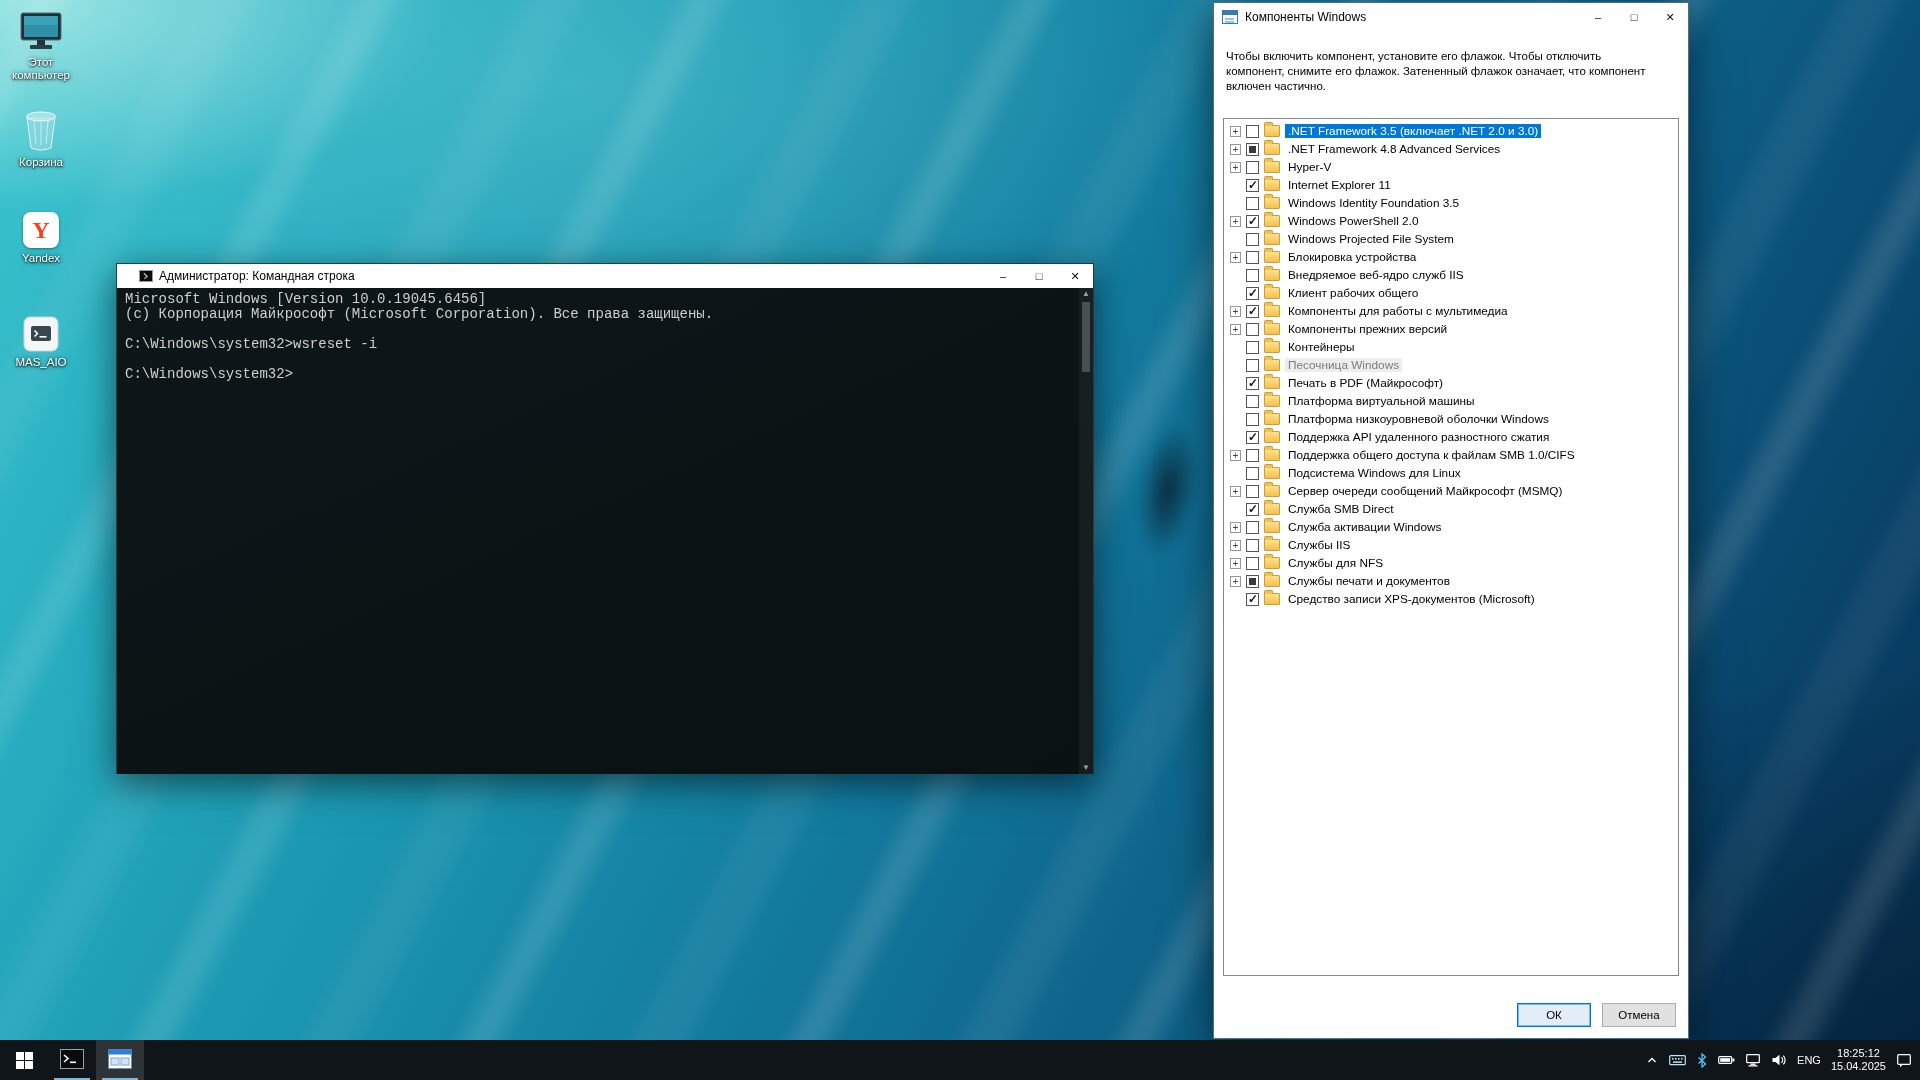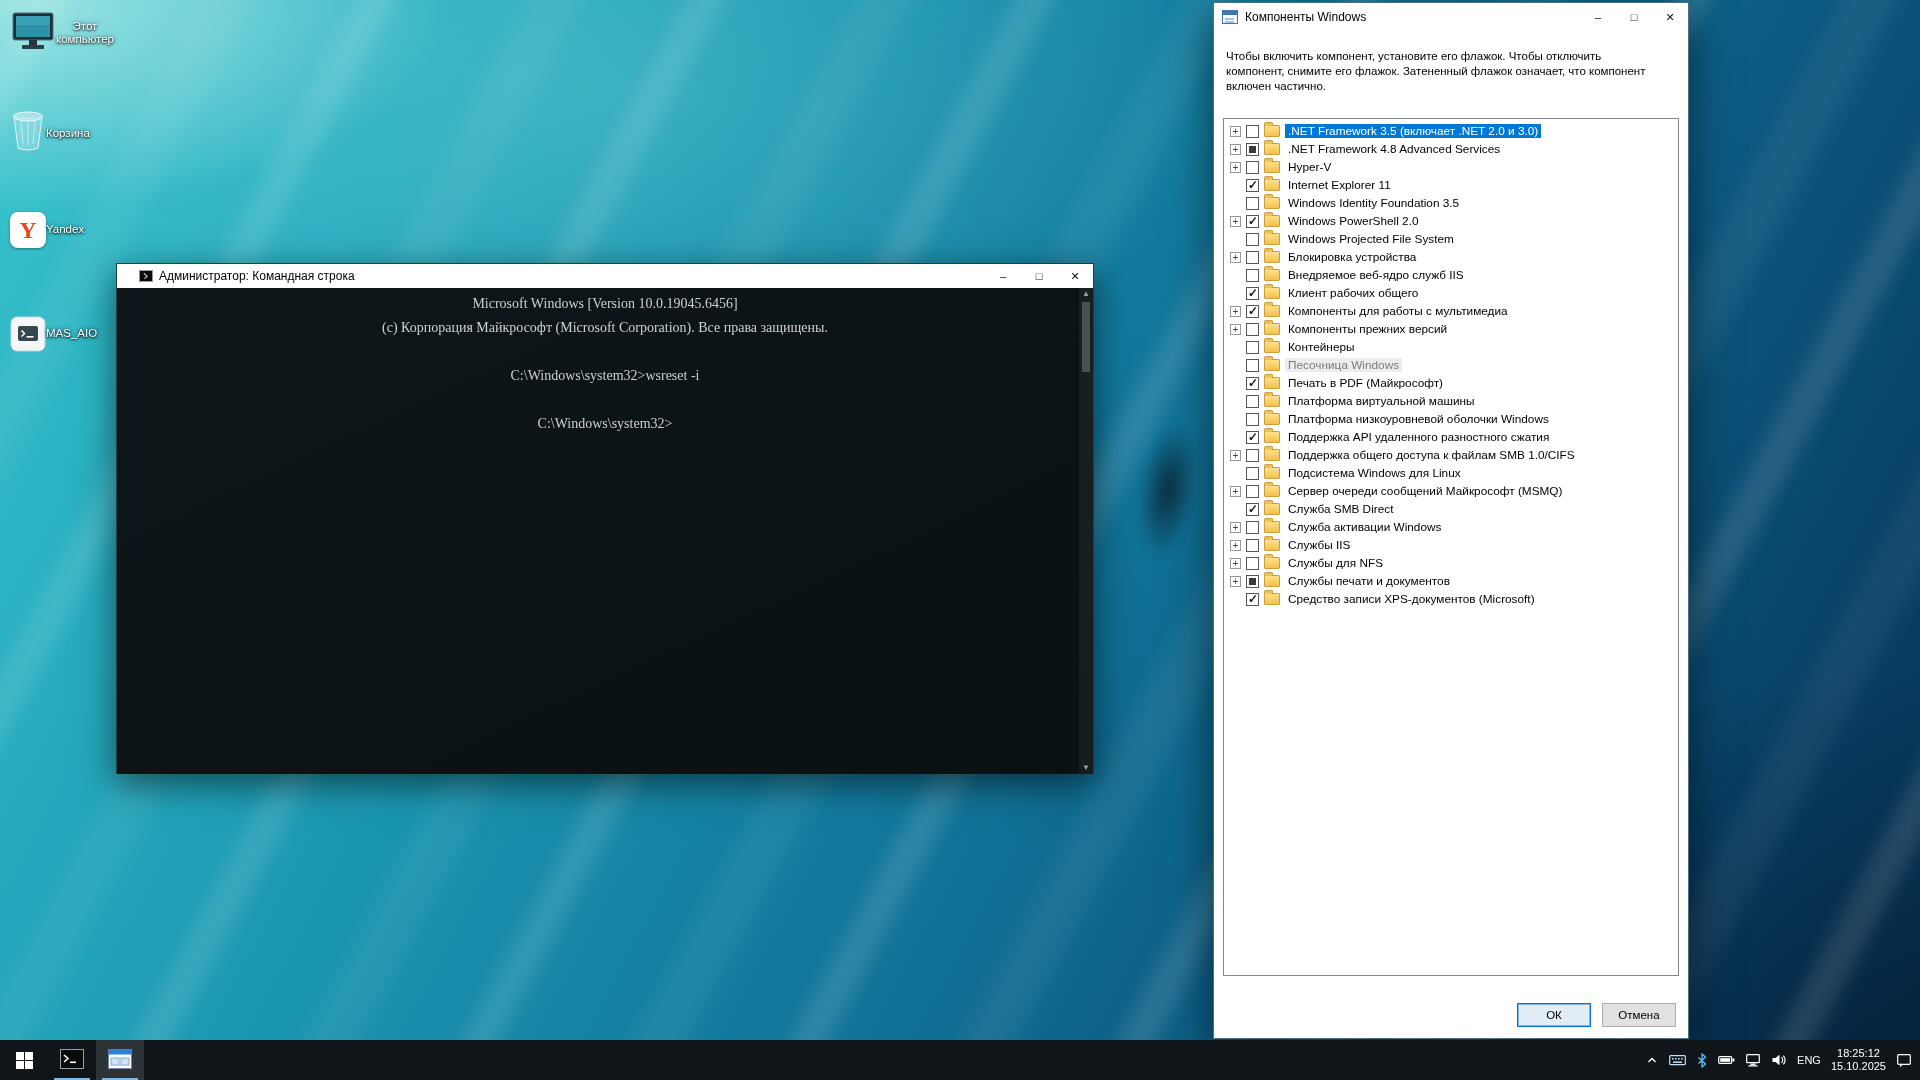--- a/index.html
+++ b/index.html
@@ -23,21 +23,21 @@
       rgba(255,255,255,0.12) 0 34px, rgba(255,255,255,0) 34px 150px,
       rgba(255,255,255,0.06) 150px 200px, rgba(255,255,255,0) 200px 290px);
     filter:blur(9px);
   }
   .swimmer { position:absolute; left:1128px; top:395px; width:80px; height:190px;
     background:radial-gradient(closest-side, rgba(8,22,32,0.75), rgba(8,22,32,0) 72%);
     filter:blur(5px); transform:rotate(9deg); }
 
   
   .d-icons { position:absolute; left:2px; top:10px; width:78px; }
-  .d-icon { position:absolute; left:8px; width:78px; display:flex; flex-direction:row;
+  .d-icon { position:absolute; left:0; width:78px; display:flex; flex-direction:column;
             align-items:center; cursor:default; }
   .d-icon.i1{top:0;} .d-icon.i2{top:100px;} .d-icon.i3{top:196px;} .d-icon.i4{top:300px;}
   .d-glyph { height:42px; display:flex; align-items:flex-end; justify-content:center; }
   .d-label { margin-top:4px; font-size:11.5px; line-height:13px; color:#fff; text-align:center;
              text-shadow:0 1px 2px rgba(0,0,0,0.95), 0 0 4px rgba(0,0,0,0.7); }
   .yx-tile { width:36px; height:36px; background:#fff; border-radius:8px; display:flex;
              align-items:center; justify-content:center; box-shadow:0 1px 3px rgba(0,0,0,0.4); }
   .yx-letter { color:#fc3f1d; font-size:24px; font-weight:bold; font-family:"Liberation Serif",serif; }
 
   
@@ -47,23 +47,23 @@
                padding-left:22px; font-size:12px; color:#000; }
   .cmd-ico { width:14px; height:12px; background:#0a0a0a; border:1px solid #9a9a9a;
              margin-right:6px; position:relative; flex:0 0 14px; }
   .cmd-ico::after { content:""; position:absolute; left:2px; top:3px; width:4px; height:3px;
              border-left:1.5px solid #ddd; border-bottom:1.5px solid #ddd; transform:rotate(-135deg); }
   .win-btns { margin-left:auto; display:flex; height:100%; }
   .wbtn { width:36px; display:flex; align-items:center; justify-content:center;
           font-size:11px; color:#111; cursor:default; }
   .cmd-body { position:relative; height:486px;
               background:linear-gradient(155deg,#0d1619 0%,#0b1315 55%,#0a1113 100%); }
-  .cmd-body pre { font-family:Liberation Serif, serif;
-                  font-size:14px; line-height:24px; color:#cfcfcf; padding:4px 8px;
-                  white-space:pre-wrap;text-align:center; }
+  .cmd-body pre { font-family:Liberation Mono, monospace;
+                  font-size:14px; line-height:15px; color:#cfcfcf; padding:4px 8px;
+                  white-space:pre-wrap; }
   .cmd-scroll { position:absolute; top:0; right:0; bottom:0; width:14px;
                 background:rgba(255,255,255,0.05); }
   .cmd-scroll .arr { position:absolute; left:0; width:14px; text-align:center;
                      color:#93a3a5; font-size:8px; line-height:12px; }
   .cmd-scroll .arr.up{top:0;} .cmd-scroll .arr.down{bottom:0;}
   .cmd-scroll .thumb { position:absolute; top:14px; left:3px; width:8px; height:70px;
                        background:rgba(255,255,255,0.22); }
 
   
   .feat { position:absolute; left:1213px; top:2px; width:476px; height:1037px; background:#fff;
@@ -448,21 +448,21 @@
       </span>
       <span class="tray-ico">
         <svg width="16" height="14" viewBox="0 0 16 14">
           <path d="M1.5 5 H4.5 L8.5 1.8 V12.2 L4.5 9 H1.5 Z" fill="#fff"></path>
           <path d="M10.5 4.2 a4 4 0 0 1 0 5.6 M12.3 2.6 a6.3 6.3 0 0 1 0 8.8" stroke="#fff" stroke-width="1.2" fill="none"></path>
         </svg>
       </span>
       <span class="lang">ENG</span>
       <div class="clock">
         <div>18:25:12</div>
-        <div>15.10.2025</div>
+        <div>15.04.2025</div>
       </div>
       <span class="tray-ico">
         <svg width="16" height="15" viewBox="0 0 16 15">
           <rect x="1.7" y="1.7" width="12.6" height="9.6" rx="1" stroke="#fff" fill="none" stroke-width="1.2"></rect>
           <path d="M4 11.3 v3 l3.2 -3" fill="#fff"></path>
         </svg>
       </span>
     </div>
   </footer>
 </div>

